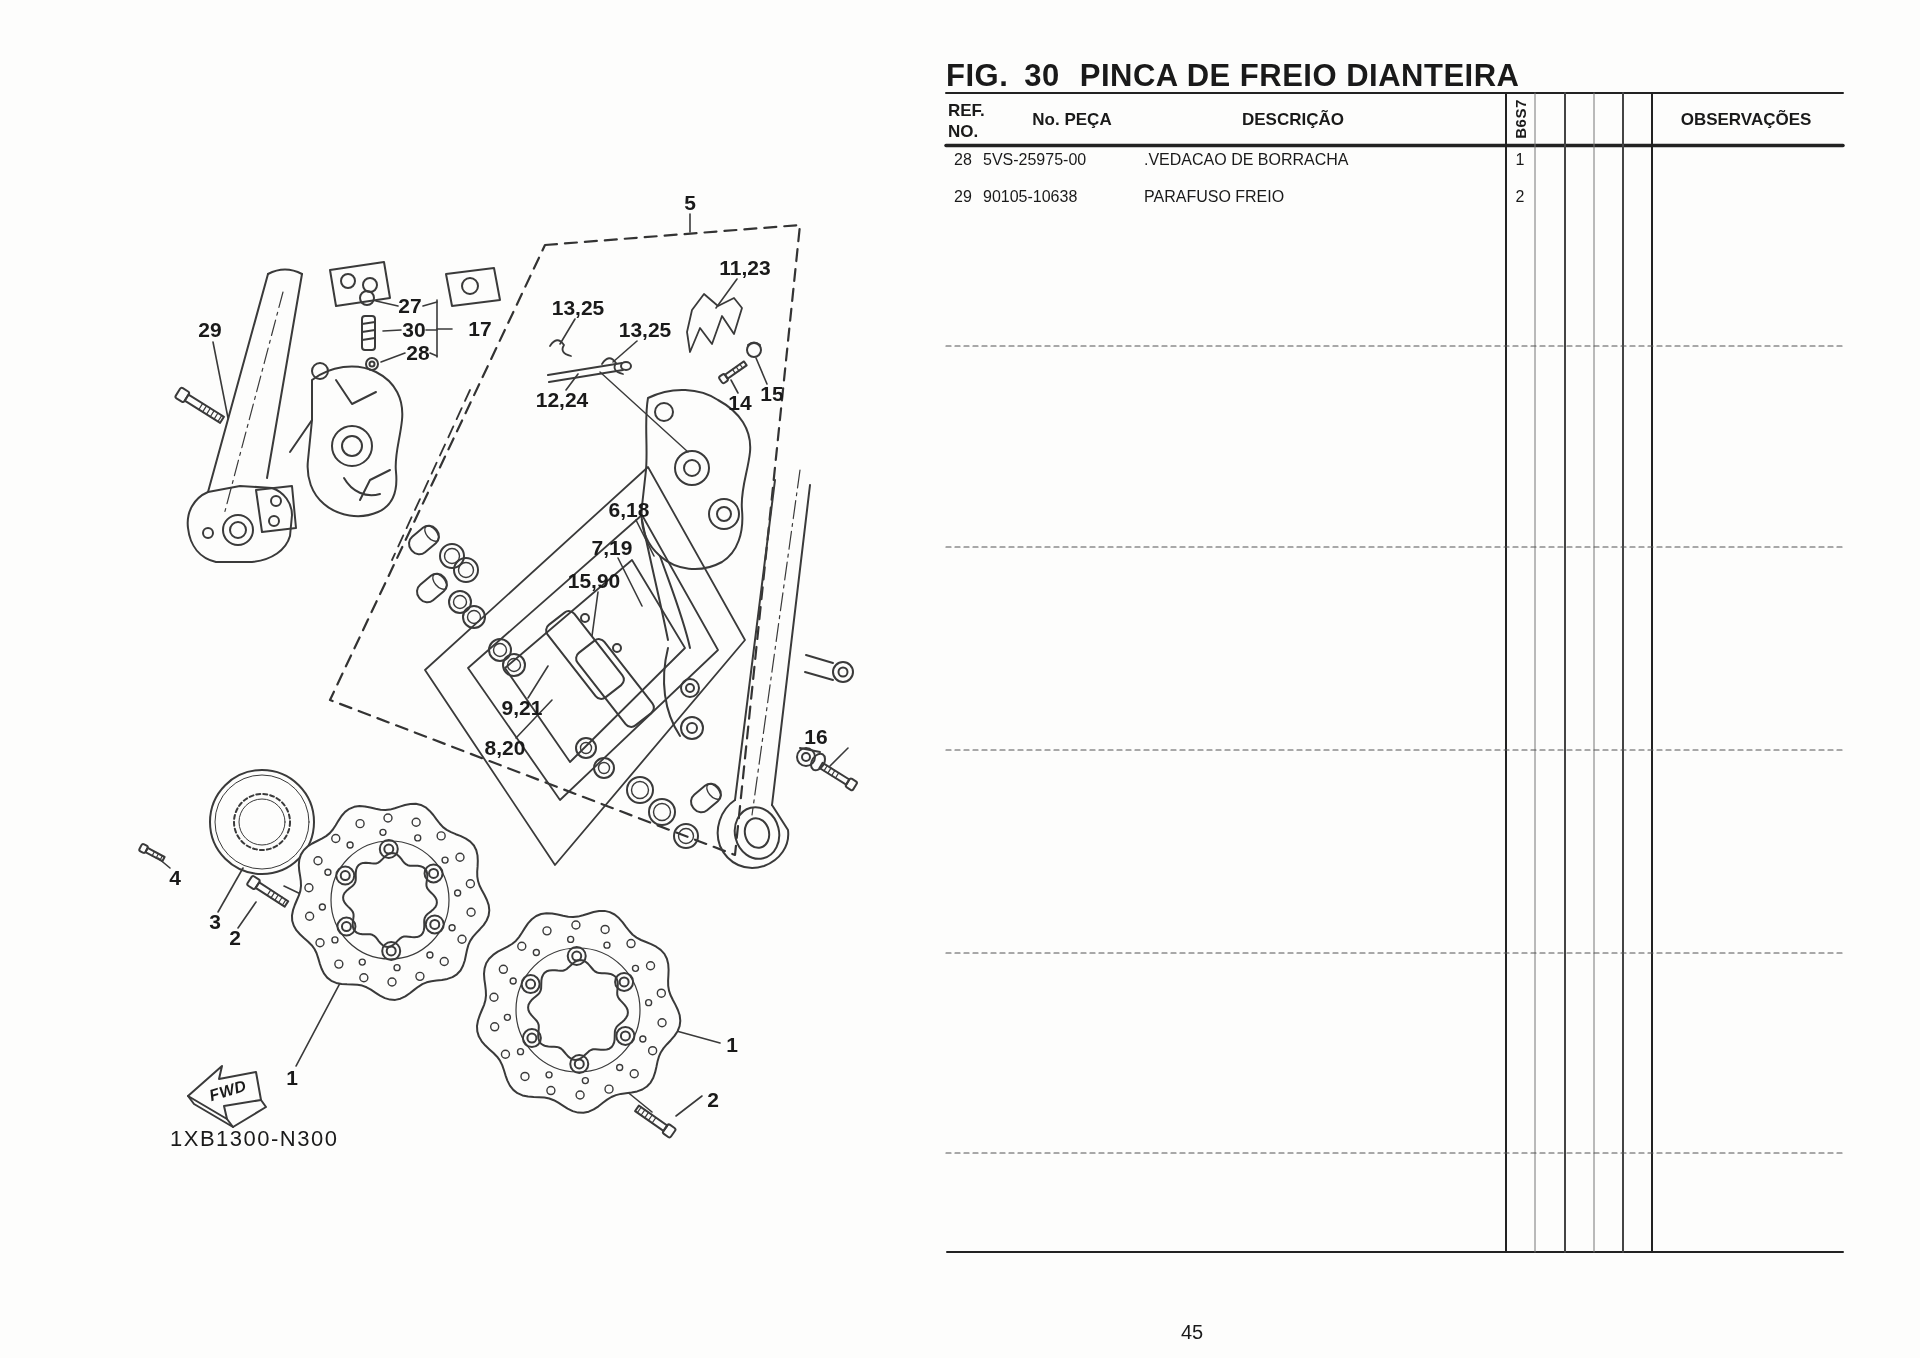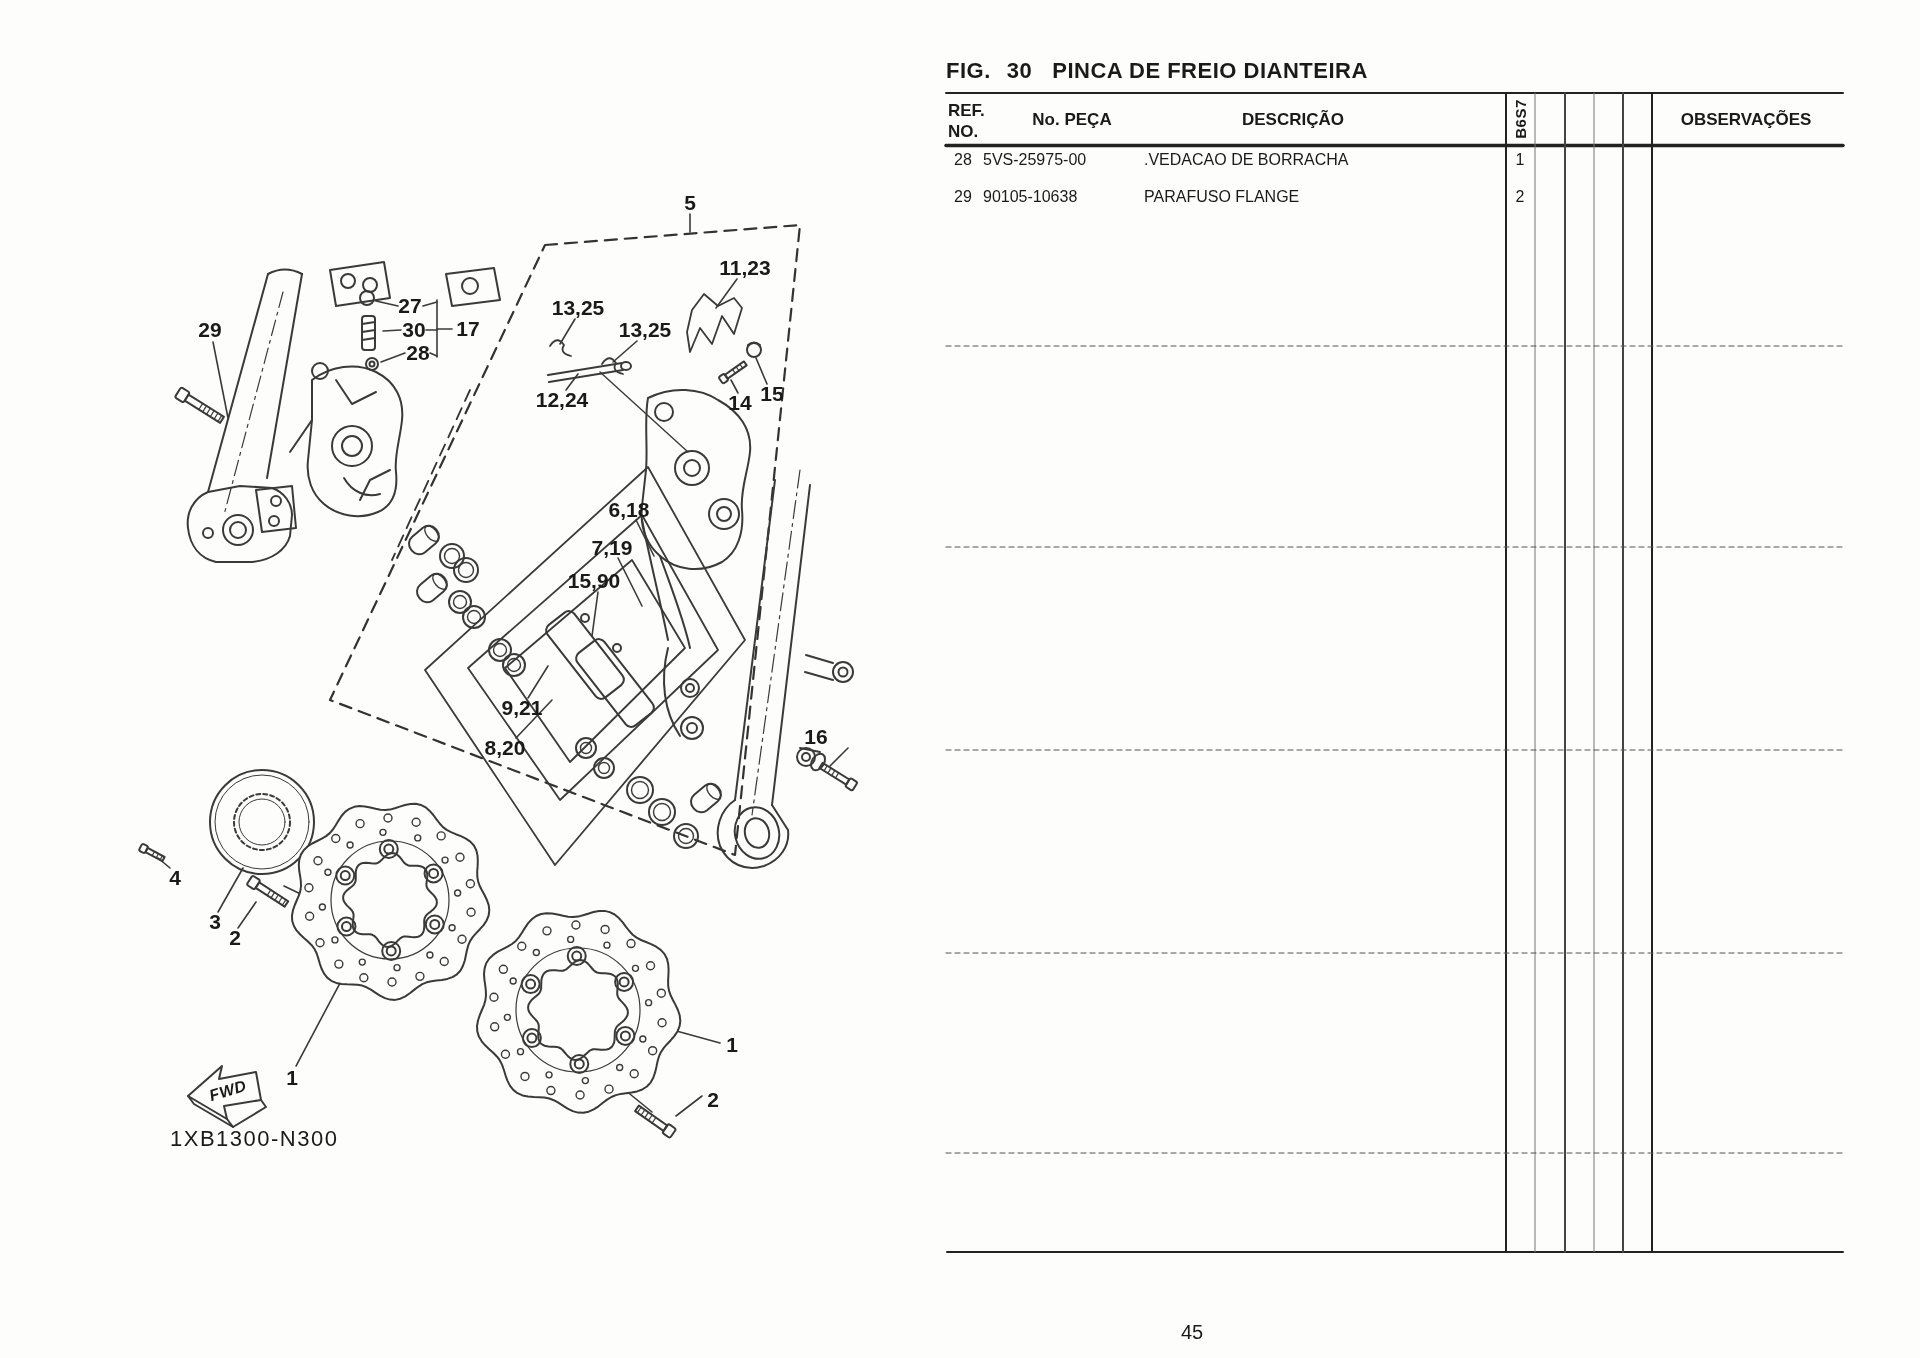--- a/index.html
+++ b/index.html
@@ -2,21 +2,21 @@
 <html><head>
 <meta charset="utf-8">
 <style>
   html,body{margin:0;padding:0;background:#e8e8e8;}
   .page{
     position:relative;width:1920px;height:1358px;background:#fdfdfc;
     font-family:"Liberation Sans", sans-serif;color:#1a1a1a;overflow:hidden;
   }
   svg.art{position:absolute;left:0;top:0;width:1920px;height:1358px;}
   .abs{position:absolute;}
-  .title-block{left:946px;top:58px;font-weight:bold;font-size:22px;letter-spacing:.5px;white-space:nowrap;}
+  .title-block{left:946px;top:58px;font-weight:bold;font-size:31px;letter-spacing:.5px;white-space:nowrap;}
   .title-block .fig{margin-right:16px;}
   .title-block .num{margin-right:20px;}
   .hdr{position:absolute;font-weight:bold;font-size:17px;white-space:nowrap;}
   .hdr.center{transform:translate(-50%,-50%);}
   .refhdr{left:948px;top:100px;line-height:21px;font-weight:bold;font-size:17px;}
   .model-code{left:1520px;top:119px;transform:translate(-50%,-50%) rotate(-90deg);font-size:15px;font-weight:bold;letter-spacing:.5px;}
   .cell{position:absolute;font-size:16px;white-space:nowrap;height:20px;line-height:20px;}
   .cell.center{transform:translateX(-50%);}
   .callout{position:absolute;transform:translate(-50%,-50%);font-size:21px;font-weight:600;white-space:nowrap;}
   .page-number{left:1192px;top:1332px;transform:translate(-50%,-50%);font-size:20px;}
@@ -406,32 +406,32 @@
   <div class="abs model-code">B6S7</div>
   <div class="hdr center" style="left:1746px;top:120px;">OBSERVAÇÕES</div>
 
   <div id="rows-layer">
       <div class="cell center" style="left:963px;top:150px;">28</div>
       <div class="cell " style="left:983px;top:150px;">5VS-25975-00</div>
       <div class="cell " style="left:1144px;top:150px;">.VEDACAO DE BORRACHA</div>
       <div class="cell center" style="left:1520px;top:150px;">1</div>
       <div class="cell center" style="left:963px;top:187px;">29</div>
       <div class="cell " style="left:983px;top:187px;">90105-10638</div>
-      <div class="cell " style="left:1144px;top:187px;">PARAFUSO FLANGE</div>
+      <div class="cell " style="left:1144px;top:187px;">PARAFUSO FREIO</div>
       <div class="cell center" style="left:1520px;top:187px;">2</div>
     </div>
   <div id="callout-layer">
       <div class="callout" style="left: 690px; top: 203px;">5</div>
       <div class="callout" style="left: 745px; top: 268px;">11,23</div>
       <div class="callout" style="left: 578px; top: 308px;">13,25</div>
       <div class="callout" style="left: 645px; top: 330px;">13,25</div>
       <div class="callout" style="left: 410px; top: 306px;">27</div>
       <div class="callout" style="left: 414px; top: 330px;">30</div>
       <div class="callout" style="left: 418px; top: 353px;">28</div>
-      <div class="callout" style="left: 468px; top: 329px;">17</div>
+      <div class="callout" style="left: 480px; top: 329px;">17</div>
       <div class="callout" style="left: 210px; top: 330px;">29</div>
       <div class="callout" style="left: 562px; top: 400px;">12,24</div>
       <div class="callout" style="left: 740px; top: 403px;">14</div>
       <div class="callout" style="left: 772px; top: 394px;">15</div>
       <div class="callout" style="left: 629px; top: 510px;">6,18</div>
       <div class="callout" style="left: 612px; top: 548px;">7,19</div>
       <div class="callout" style="left: 594px; top: 581px;">15,90</div>
       <div class="callout" style="left: 522px; top: 708px;">9,21</div>
       <div class="callout" style="left: 505px; top: 748px;">8,20</div>
       <div class="callout" style="left: 816px; top: 737px;">16</div>

